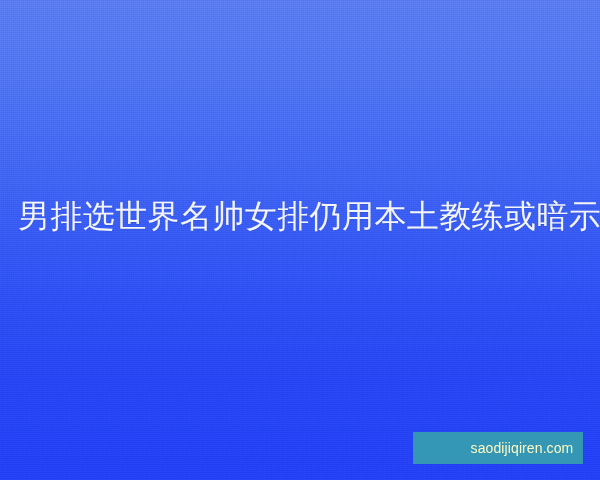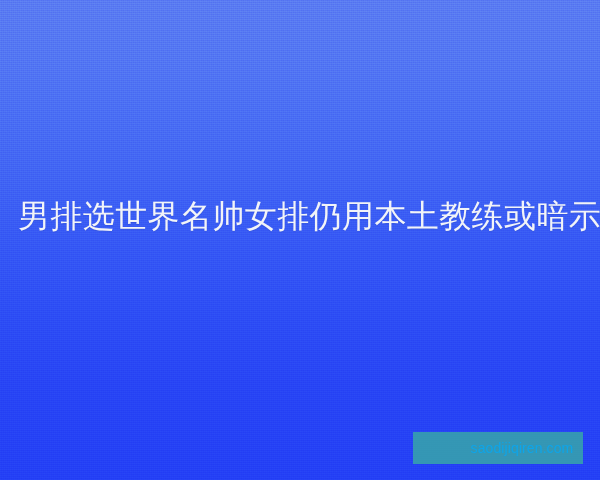--- a/index.html
+++ b/index.html
@@ -76,21 +76,21 @@
     left: 413px;
     top: 432px;
     width: 170px;
     height: 32px;
     background: rgba(56, 170, 166, 0.82);
     display: flex;
     align-items: center;
     justify-content: center;
   }
   #watermark-text {
-    color: #0ea5e9;
+    color: #fef9c3;
     font-size: 14px;
     line-height: 1;
     letter-spacing: 0.1px;
     font-weight: 400;
     margin-left: 48px;
   }
 </style>
 </head>
 <body>
 

